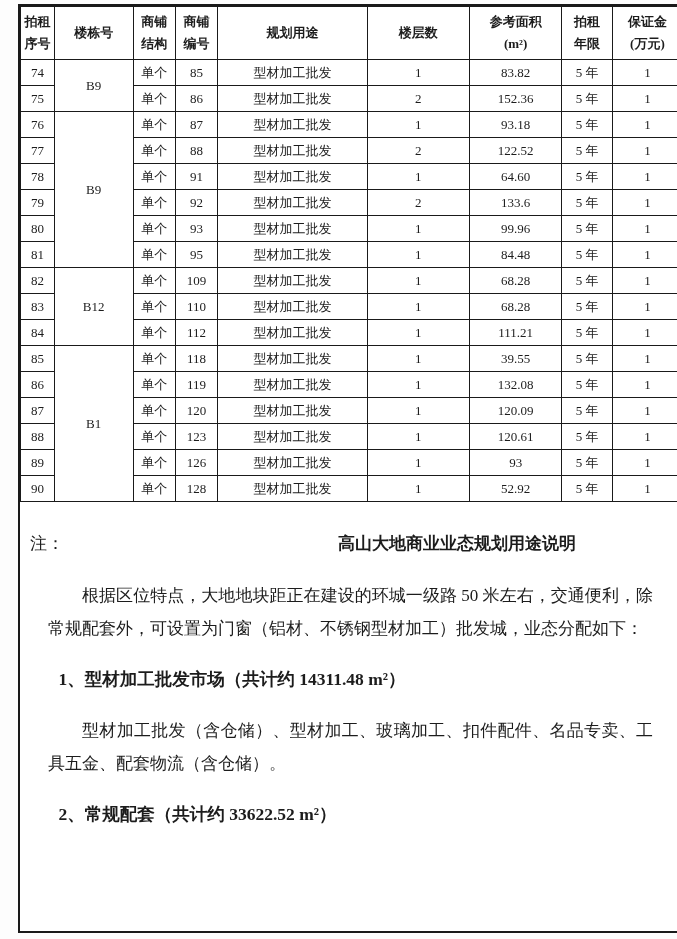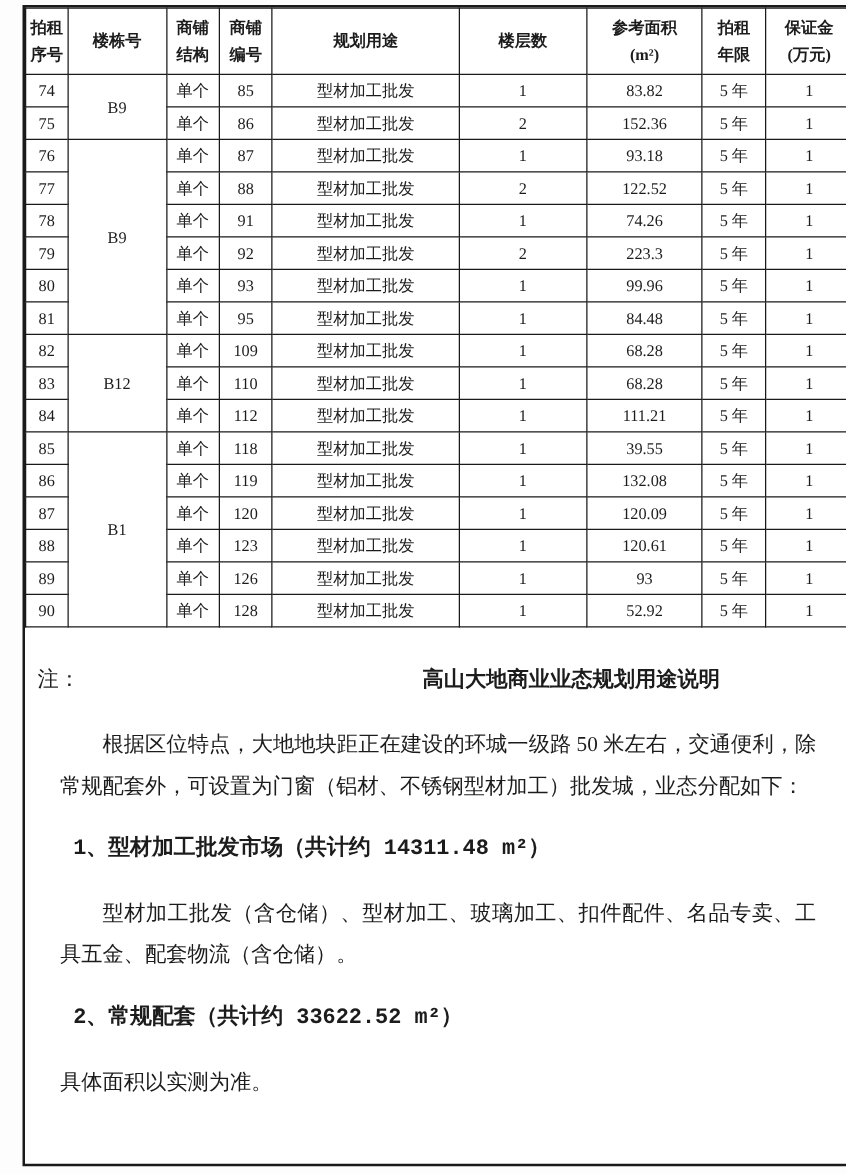--- a/index.html
+++ b/index.html
@@ -78,21 +78,20 @@
   }
   .note p {
     margin: 18px;
     text-align: justify;
   }
   .note p.indent { text-indent: 2em; }
   .note p.heading {
     font-weight: bold;
     padding-left: 0.6em;
     font-size: 17.5px;
-    font-family: Liberation Mono, monospace;
   }
 </style>
 </head>
 <body>
 
 <div class="sheet">
 
   <table class="auction-table">
     <colgroup>
       <col class="c-seq">
@@ -166,31 +165,31 @@
           <td>122.52</td>
           <td>5 年</td>
           <td>1</td>
         </tr>
         <tr>
           <td>78</td>
           <td>单个</td>
           <td>91</td>
           <td>型材加工批发</td>
           <td>1</td>
-          <td>74.26</td>
+          <td>64.60</td>
           <td>5 年</td>
           <td>1</td>
         </tr>
         <tr>
           <td>79</td>
           <td>单个</td>
           <td>92</td>
           <td>型材加工批发</td>
           <td>2</td>
-          <td>223.3</td>
+          <td>133.6</td>
           <td>5 年</td>
           <td>1</td>
         </tr>
         <tr>
           <td>80</td>
           <td>单个</td>
           <td>93</td>
           <td>型材加工批发</td>
           <td>1</td>
           <td>99.96</td>
@@ -304,16 +303,15 @@
 
   <div class="note">
     <div class="note-title-row">
       <span class="note-label">注：</span>
       <span class="note-title">高山大地商业业态规划用途说明</span>
     </div>
     <p class="indent">根据区位特点，大地地块距正在建设的环城一级路 50 米左右，交通便利，除常规配套外，可设置为门窗（铝材、不锈钢型材加工）批发城，业态分配如下：</p>
     <p class="heading">1、型材加工批发市场（共计约 14311.48 m²）</p>
     <p class="indent">型材加工批发（含仓储）、型材加工、玻璃加工、扣件配件、名品专卖、工具五金、配套物流（含仓储）。</p>
     <p class="heading">2、常规配套（共计约 33622.52 m²）</p>
-    <p>具体面积以实测为准。</p>
   </div>
 
 </div>
 
 </body></html>

